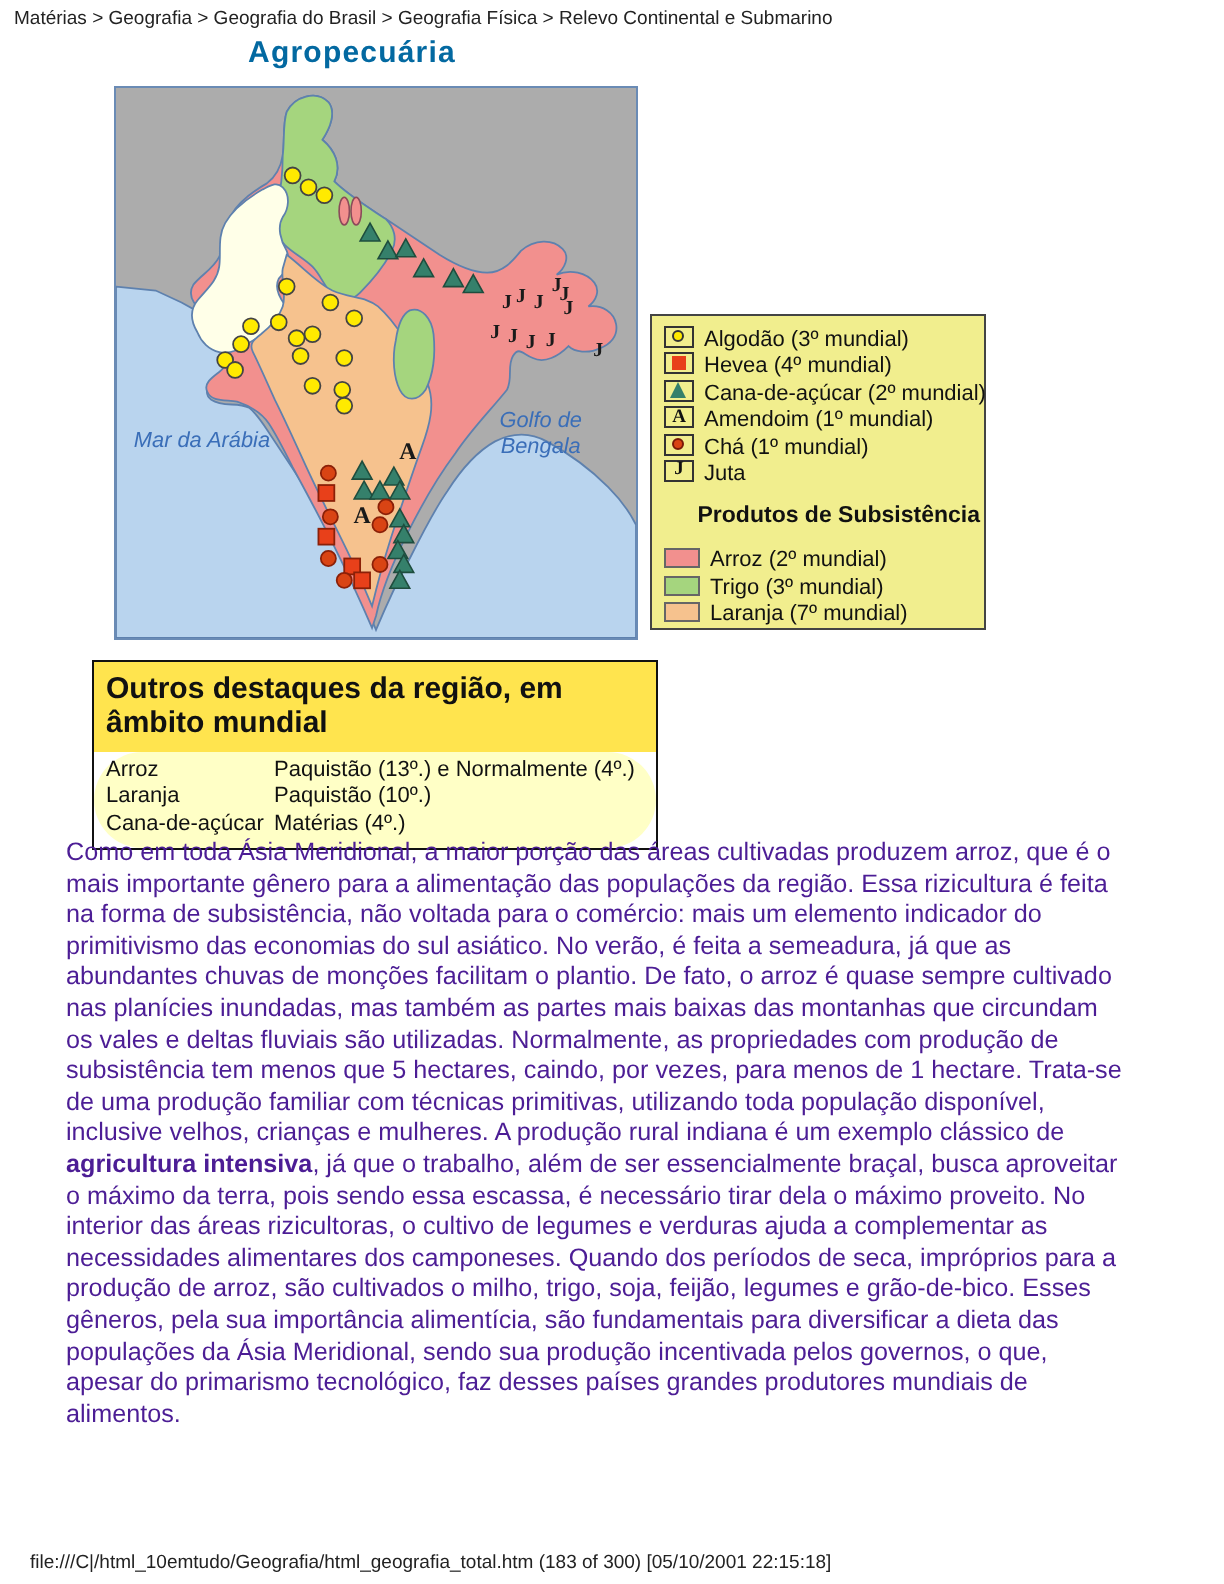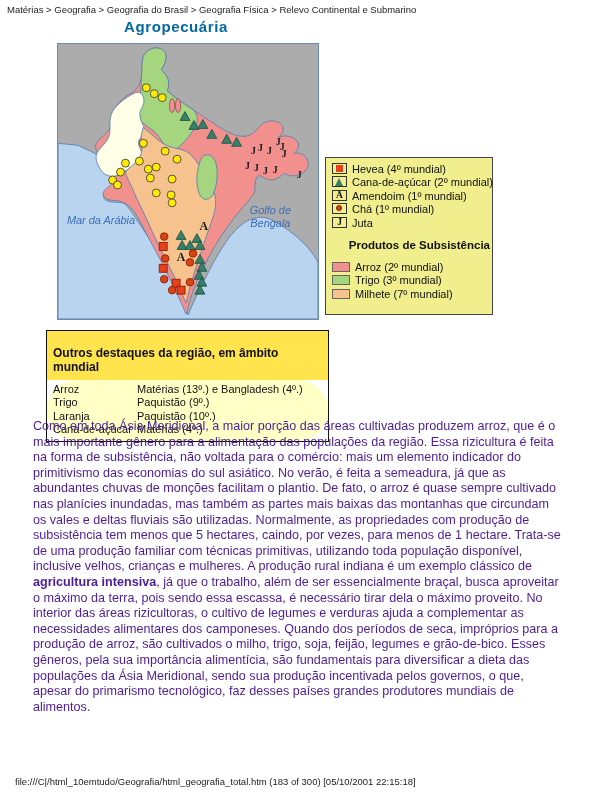--- a/index.html
+++ b/index.html
@@ -29,21 +29,21 @@
           border-left:4.5px solid transparent;border-right:4.5px solid transparent;
           border-bottom:8px solid #35806B;}
   .lg-letter{position:absolute;left:0;top:-0.5px;width:13px;height:10px;text-align:center;
              font-family:"Liberation Serif",serif;font-weight:bold;font-size:9.5px;line-height:10px;}
   .lg-header{margin:9px 2px 10px 0;text-align:right;font-weight:bold;font-size:11.5px;}
   .lg-swatch{display:inline-block;width:16px;height:8px;border:1px solid #666;
              vertical-align:-1px;margin-right:5px;box-sizing:content-box;}
 
   .info-table{position:absolute;left:46px;top:330px;width:281px;border:1px solid #111;
               font-size:11px;}
-  .it-header{background:#FFE44E;font-weight:bold;font-size:12px;padding:15px 6px 6px 6px;}
+  .it-header{background:#FFE44E;font-weight:bold;font-size:15px;padding:5px 6px 6px 6px;}
   .it-body{background:#FFFFC6;padding:3px 0 5px 0;border-radius:30px;}
   .it-row{display:flex;line-height:13.3px;}
   .it-c1{width:90px;padding-left:6px;box-sizing:border-box;}
   .it-c2{flex:1;}
 
   .article{position:absolute;left:33px;top:419px;width:531px;margin:0;
            font-family:Liberation Sans, sans-serif;font-size:12.6px;line-height:15.6px;color:#4c1d95;}
   .footer{position:absolute;left:15px;top:776px;font-size:9.5px;color:#222;}
 </style>
 </head>
@@ -156,20 +156,23 @@
           <text x="124" y="219" class="map-letter" font-size="12">A</text>
         </g>
       <text class="sea-label" x="9" y="181">Mar da Arábia</text>
       <text class="sea-label mid" x="214" y="171">Golfo de</text>
       <text class="sea-label mid" x="214" y="184">Bengala</text>
     </svg>
   </div>
 
   <div class="legend">
     <div class="lg-row">
+      <span class="lg-box"><span class="lg-dot yellow"></span></span><span>Algodão (3º mundial)</span>
+    </div>
+    <div class="lg-row">
       <span class="lg-box"><span class="lg-sq"></span></span><span>Hevea (4º mundial)</span>
     </div>
     <div class="lg-row">
       <span class="lg-box"><span class="lg-tri"></span></span><span>Cana-de-açúcar (2º mundial)</span>
     </div>
     <div class="lg-row">
       <span class="lg-box"><span class="lg-letter">A</span></span><span>Amendoim (1º mundial)</span>
     </div>
     <div class="lg-row">
       <span class="lg-box"><span class="lg-dot red"></span></span><span>Chá (1º mundial)</span>
@@ -178,34 +181,30 @@
       <span class="lg-box"><span class="lg-letter">J</span></span><span>Juta</span>
     </div>
     <div class="lg-header">Produtos de Subsistência</div>
     <div class="lg-row">
       <span class="lg-swatch" style="background: rgb(242, 144, 142);"></span><span>Arroz (2º mundial)</span>
     </div>
     <div class="lg-row">
       <span class="lg-swatch" style="background: rgb(165, 213, 126);"></span><span>Trigo (3º mundial)</span>
     </div>
     <div class="lg-row">
-      <span class="lg-swatch" style="background: rgb(246, 194, 142);"></span><span>Milhete (7º mundial)</span>
+      <span class="lg-swatch" style="background: rgb(246, 194, 142);"></span><span>Laranja (7º mundial)</span>
     </div>
   </div>
 
   <div class="info-table">
     <div class="it-header">Outros destaques da região, em âmbito mundial</div>
     <div class="it-body">
       <div class="it-row">
         <span class="it-c1">Arroz</span>
-        <span class="it-c2">Matérias (13º.) e Bangladesh (4º.)</span>
-      </div>
-      <div class="it-row">
-        <span class="it-c1">Trigo</span>
-        <span class="it-c2">Paquistão (9º.)</span>
+        <span class="it-c2">Paquistão (13º.) e Normalmente (4º.)</span>
       </div>
       <div class="it-row">
         <span class="it-c1">Laranja</span>
         <span class="it-c2">Paquistão (10º.)</span>
       </div>
       <div class="it-row">
         <span class="it-c1">Cana-de-açúcar</span>
         <span class="it-c2">Matérias (4º.)</span>
       </div>
     </div>

